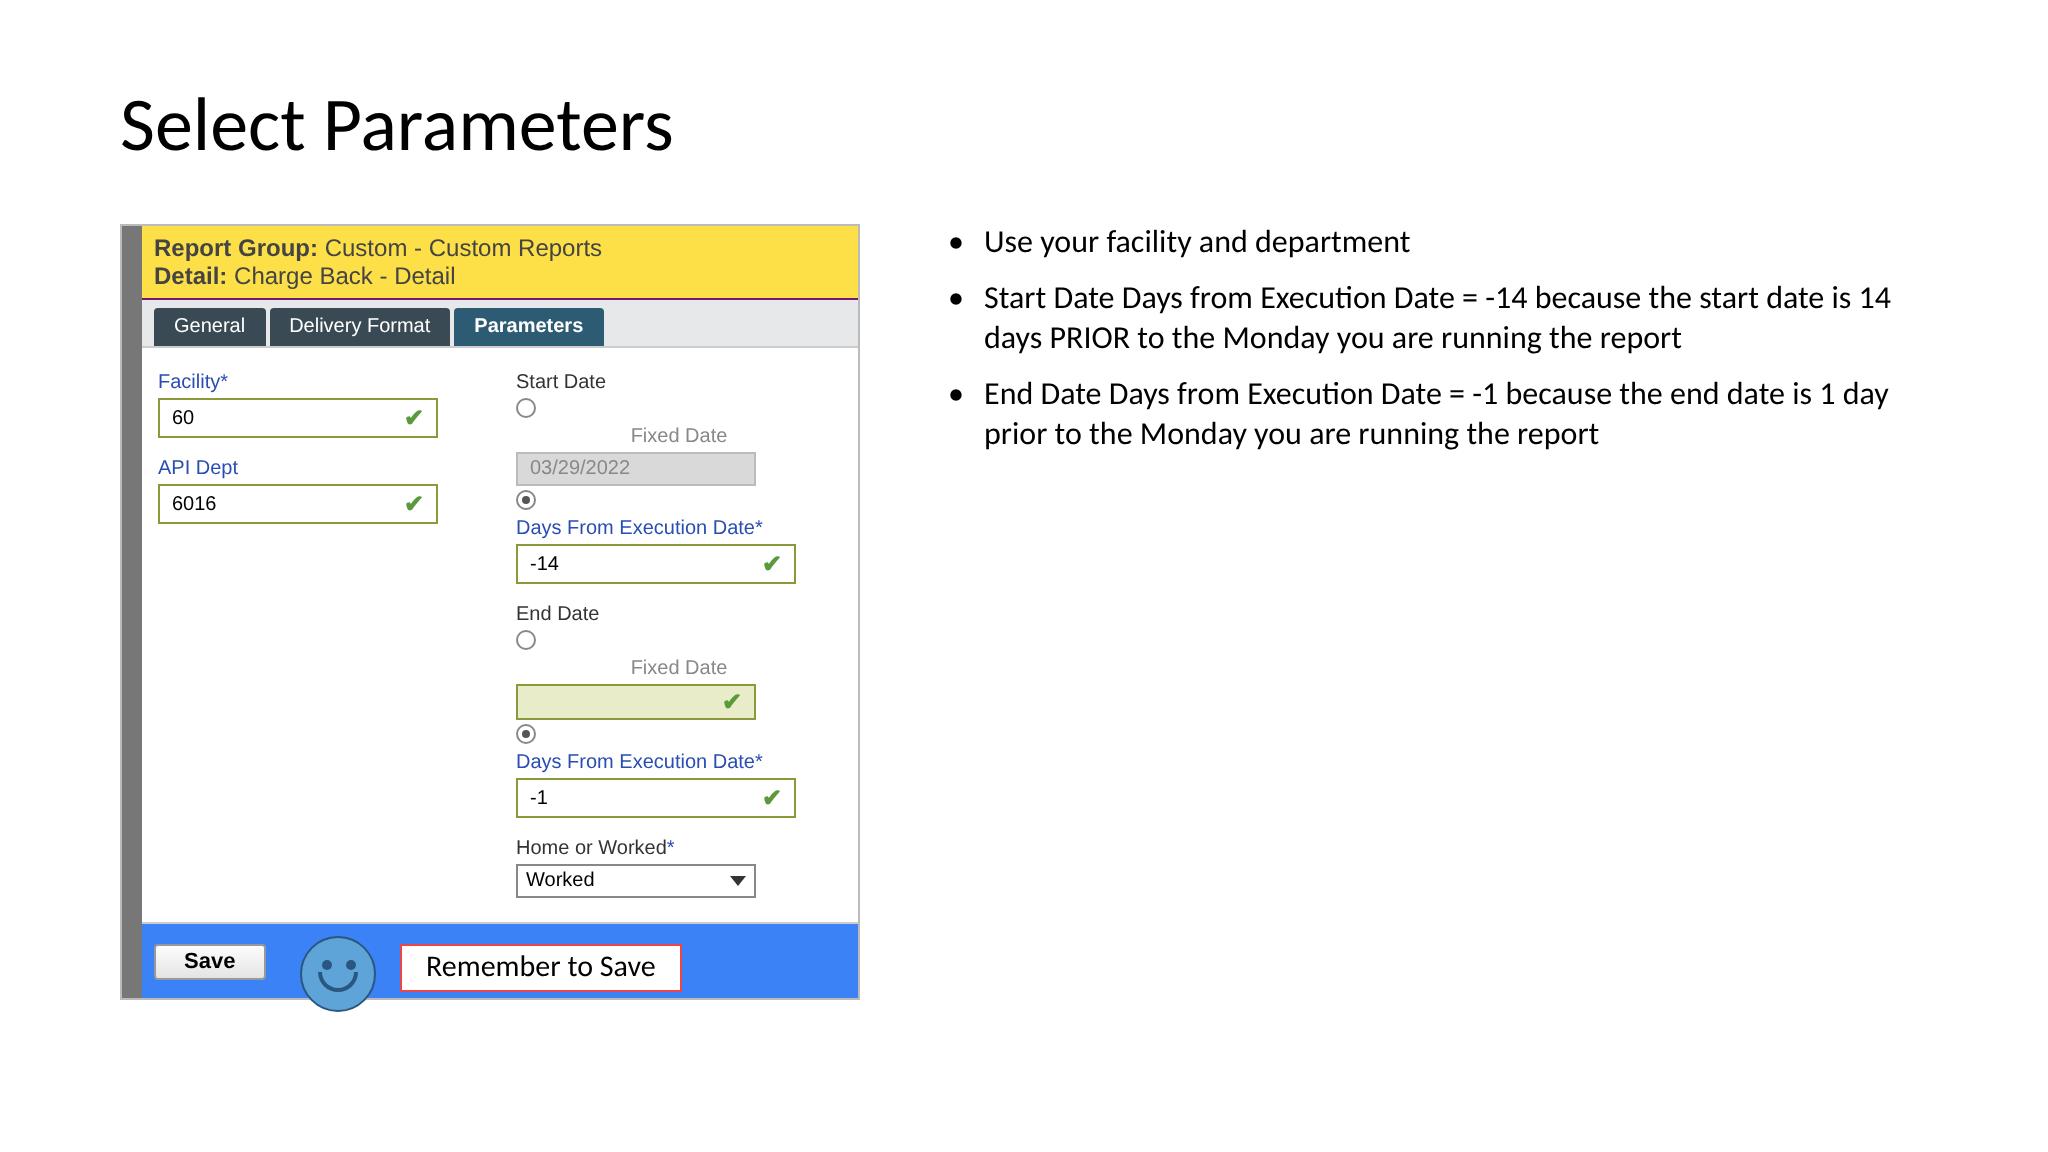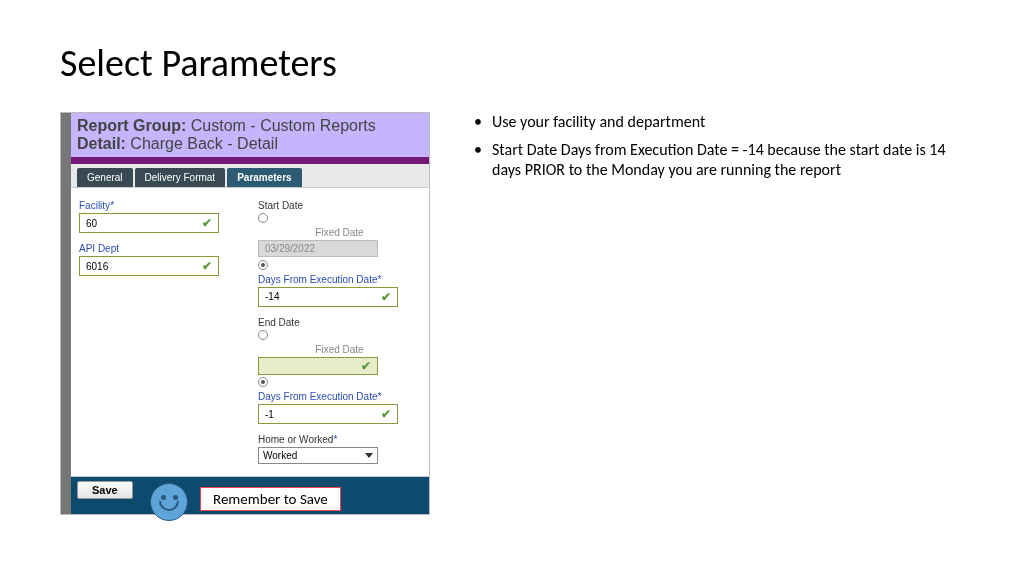--- a/index.html
+++ b/index.html
@@ -29,24 +29,24 @@
     position: relative;
   }
   .sidebar-strip {
     position: absolute;
     left: 0; top: 0; bottom: 0;
     width: 10px;
     background: #777;
   }
   .pad { padding-left: 10px; }
   .hdr {
-    background: #c4b5fd;
-    border-bottom: 7px solid #701a75;
+    background: #fde047;
+    border-bottom: 1px solid #701a75;
     padding: 4px 6px;
-    font-size: 16px;
+    font-size: 12px;
     color: #444;
   }
   .hdr .lbl { font-weight: bold; }
   .tabs {
     display: flex;
     gap: 2px;
     padding: 4px 6px 0 6px;
     background: #e6e8e9;
   }
   .tab {
@@ -134,25 +134,25 @@
     content: "";
     position: absolute;
     left: 2px; top: 2px;
     width: 4px; height: 4px;
     background: #555;
     border-radius: 50%;
   }
   .footer-bar {
     position: absolute;
     left: 10px; right: 0; bottom: 0;
-    background: #0c4a6e;
+    background: #3b82f6;
     border-top: 1px solid #ccc;
     padding: 4px 6px;
     display: flex;
-    align-items: flex-start;
+    align-items: center;
     height: 38px;
   }
   .save-btn {
     background: linear-gradient(#fdfdfd, #e4e4e4);
     border: 1px solid #999;
     padding: 2px 14px;
     font-size: 11px;
     font-weight: bold;
     border-radius: 2px;
   }
@@ -298,16 +298,17 @@
       </div>
 
       <div class="smiley"></div>
       <div class="remember">Remember to Save</div>
     </div>
 
     <div class="bullets">
       <ul>
         <li>Use your facility and department</li>
         <li>Start Date Days from Execution Date = -14 because the start date is 14 days PRIOR to the Monday you are running the report</li>
+        <li>End Date Days from Execution Date = -1 because the end date is 1 day prior to the Monday you are running the report</li>
       </ul>
     </div>
   </div>
 </div>
 
 </body></html>

